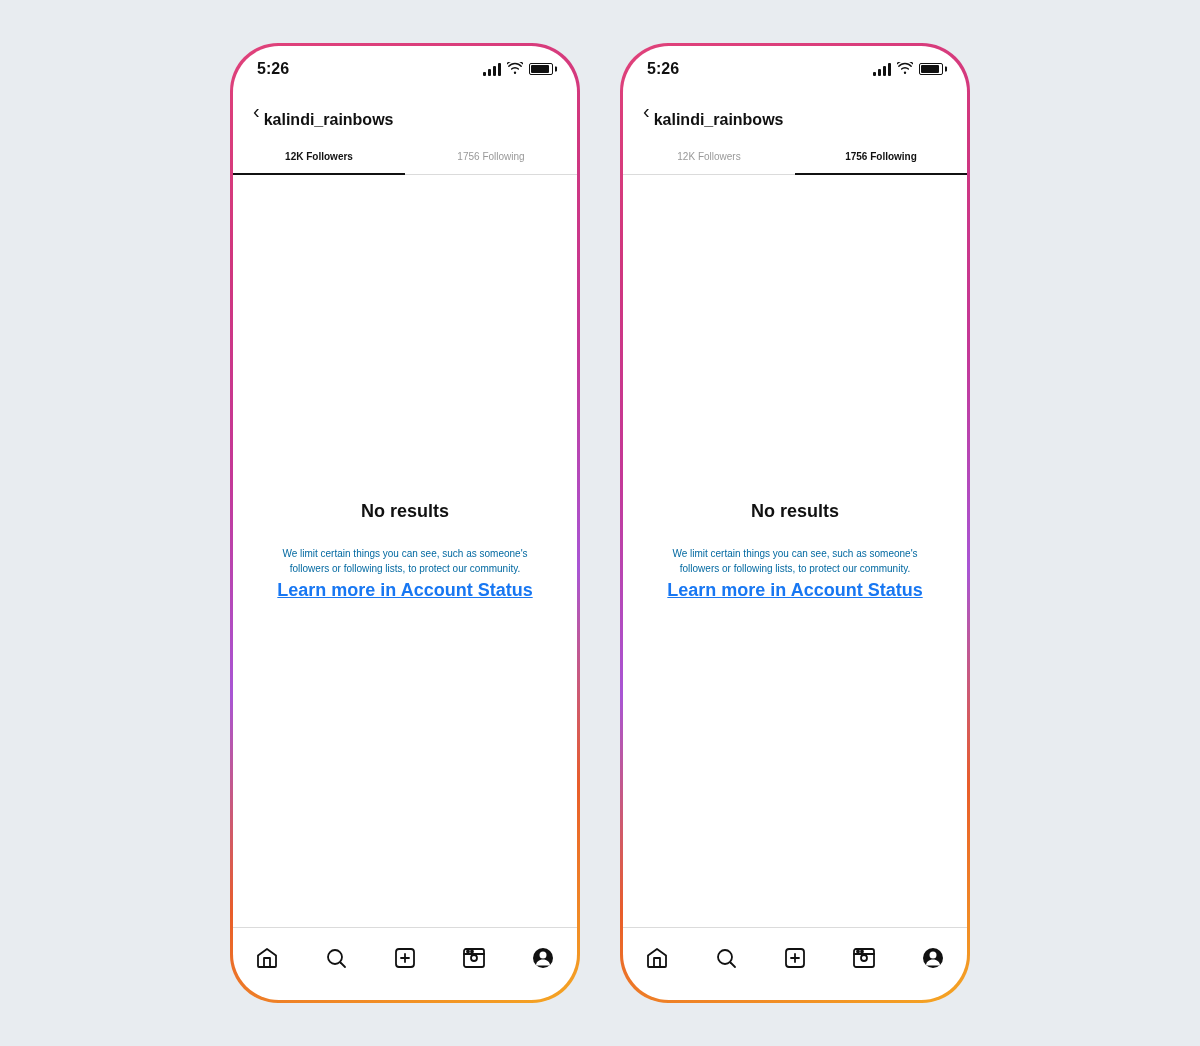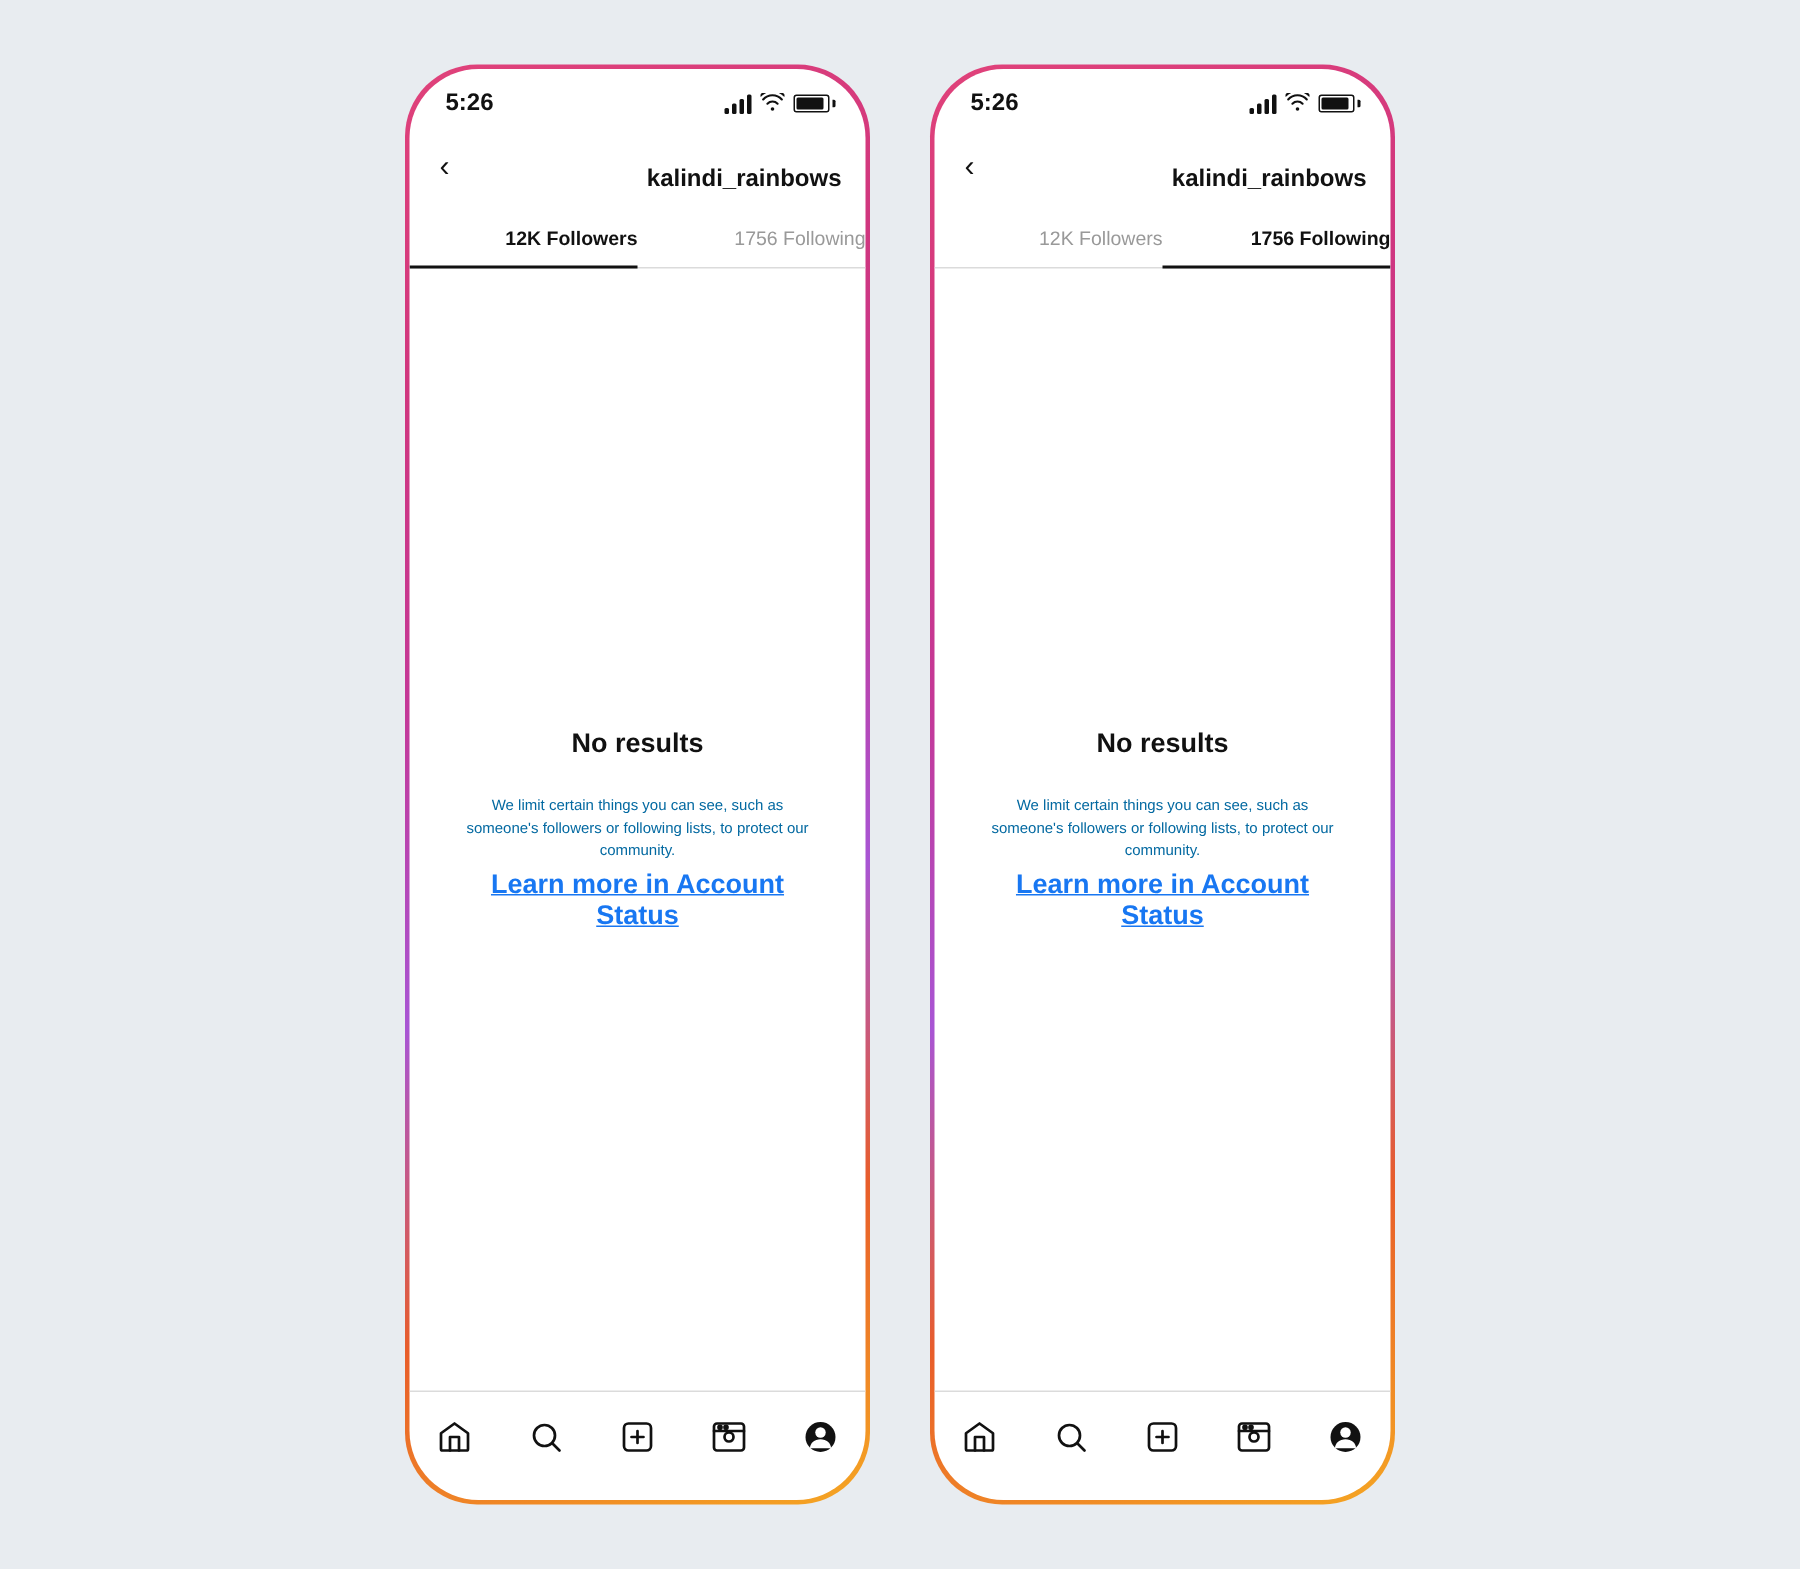--- a/index.html
+++ b/index.html
@@ -7,21 +7,21 @@
       width: 1200px;
       height: 1046px;
       background: #e8ecf0;
       display: flex;
       align-items: center;
       justify-content: center;
       gap: 40px;
       font-family: -apple-system, BlinkMacSystemFont, 'Segoe UI', Helvetica, Arial, sans-serif;
     }
     .phone-wrapper {
-      width: 310px;
+      width: 350px;
       height: 960px;
       border-radius: 48px;
       padding: 3px;
       background: linear-gradient(160deg, #e0427a, #d0367e, #c43897, #a855d4, #e85d2a, #f5a623);
     }
     .phone {
       width: 100%;
       height: 100%;
       border-radius: 46px;
       background: #ffffff;
@@ -102,37 +102,37 @@
     }
     .back-btn {
       font-size: 20px;
       color: #111;
       cursor: pointer;
       padding: 4px;
       line-height: 1;
     }
     .header-title {
       flex: 1;
-      text-align: right;
+      text-align: left;
       font-size: 16px;
       font-weight: 700;
       color: #111;
       margin-top: 19px;
     }
     
     .tabs {
       display: flex;
       border-bottom: 1px solid #dbdbdb;
       flex-shrink: 0;
     }
     .tab {
       flex: 1;
-      text-align: right;
+      text-align: center;
       padding: 12px 0;
-      font-size: 13px;
+      font-size: 10px;
       color: #999;
       cursor: pointer;
       position: relative;
       font-weight: 400;
     }
     .tab.active {
       color: #111;
       font-weight: 700;
     }
     .tab.active::after {

